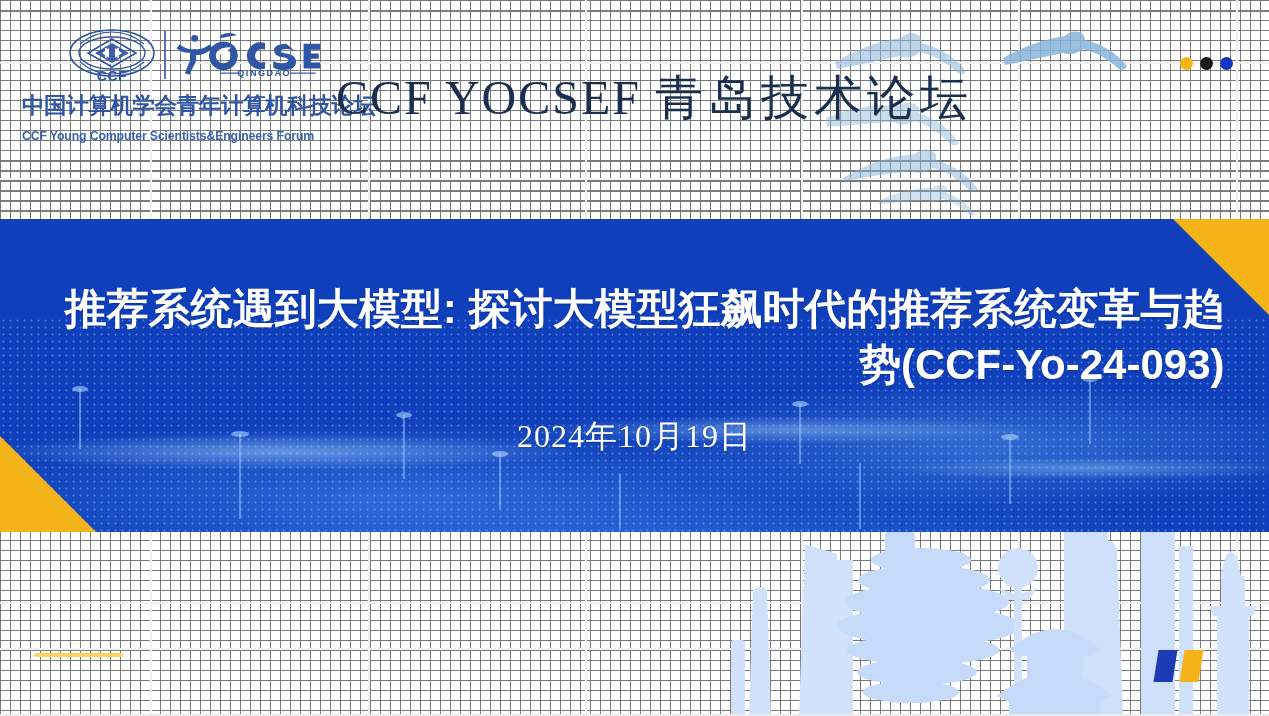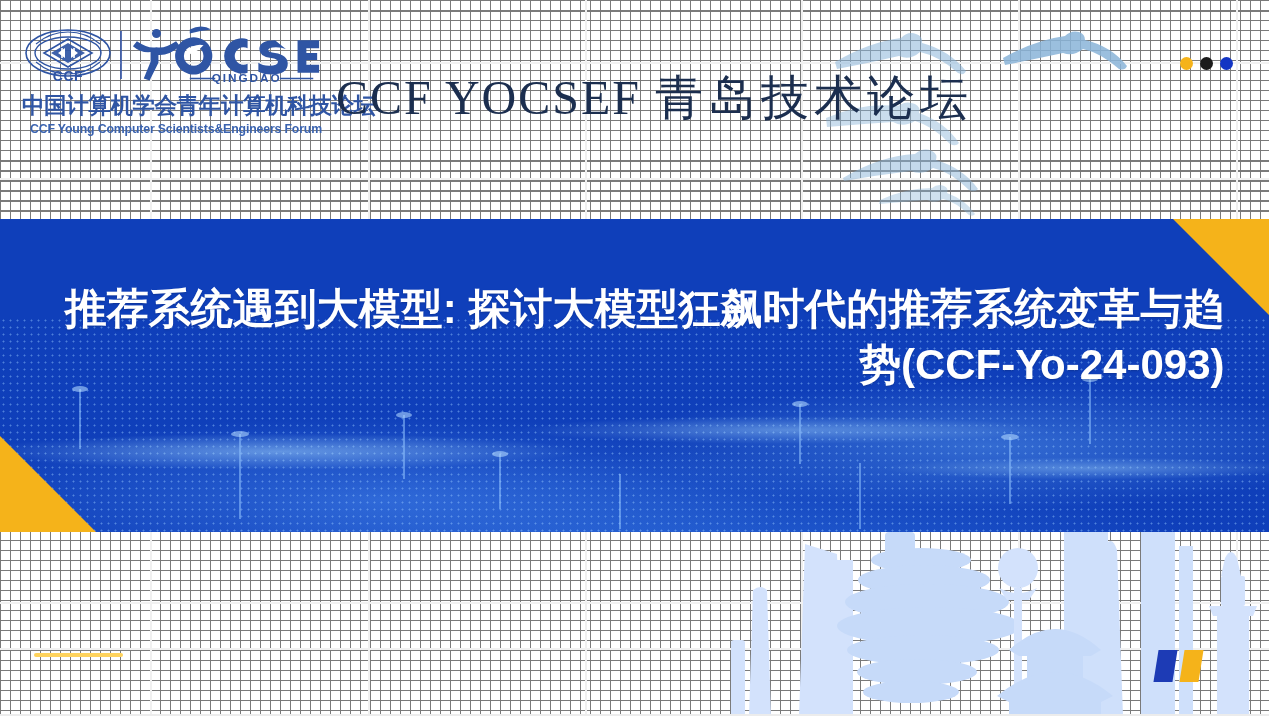--- a/index.html
+++ b/index.html
@@ -63,20 +63,21 @@
   .logo-block {
     position: absolute;
     left: 22px;
     top: 24px;
     width: 300px;
   }
   .logo-row {
     display: flex;
     align-items: center;
     height: 62px;
+    margin-left: 44px;
   }
   .ccf-mark {
     width: 92px;
     height: 58px;
     flex: 0 0 auto;
   }
   .logo-divider {
     width: 2px;
     height: 48px;
     background: #3b5ba9;
@@ -96,23 +97,23 @@
     color: #2f55a4;
     text-align: center;
     white-space: nowrap;
   }
   .logo-en {
     font-family: "Liberation Sans", "DejaVu Sans", sans-serif;
     font-weight: bold;
     font-size: 12.3px;
     letter-spacing: -0.15px;
     color: #3a63b0;
-    text-align: right;
+    text-align: left;
     white-space: nowrap;
-    margin-top: 1px;
+    margin-top: 8px;
   }
 
   .header-title {
     position: absolute;
     left: 336px;
     top: 66px;
     font-family: "Liberation Serif", "DejaVu Serif", serif;
     font-size: 48px;
     color: #1b2e4f;
     letter-spacing: 2px;
@@ -366,20 +367,21 @@
         <ellipse cx="1010" cy="218" rx="9" ry="3"></ellipse>
         <ellipse cx="1090" cy="160" rx="8" ry="3"></ellipse>
       </g>
     </svg>
 
     <div class="corner-tr"></div>
     <div class="corner-bl"></div>
 
     <div class="banner-inner">
       <div class="main-title">推荐系统遇到大模型: 探讨大模型狂飙时代的推荐系统变革与趋势(CCF-Yo-24-093)</div>
+      <div class="main-date">2024年10月19日</div>
     </div>
   </div>
 
   <div class="footer">
     <svg class="skyline" width="560" height="184" viewBox="0 0 560 184">
       <g fill="#d3e2fc">
         <rect x="22" y="108" width="14" height="76" rx="3"></rect>
         <path d="M44 58 q8 -6 14 0 l4 126 l-22 0 z"></path>
         <path d="M96 12 l32 10 l6 162 l-44 0 z"></path>
         <rect x="128" y="28" width="16" height="156"></rect>

